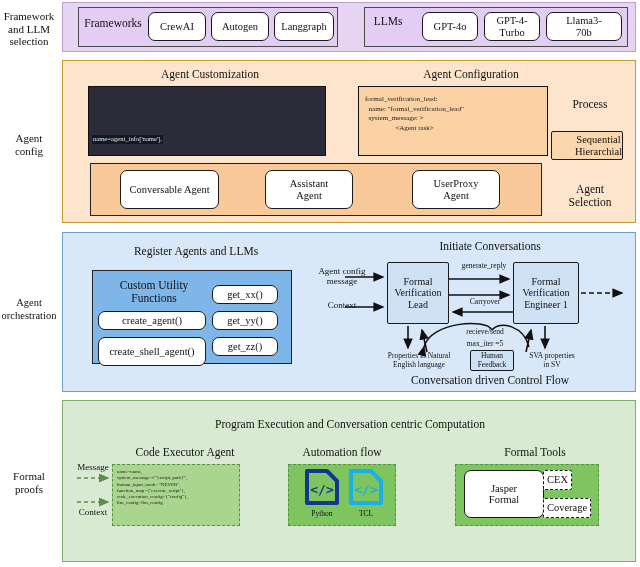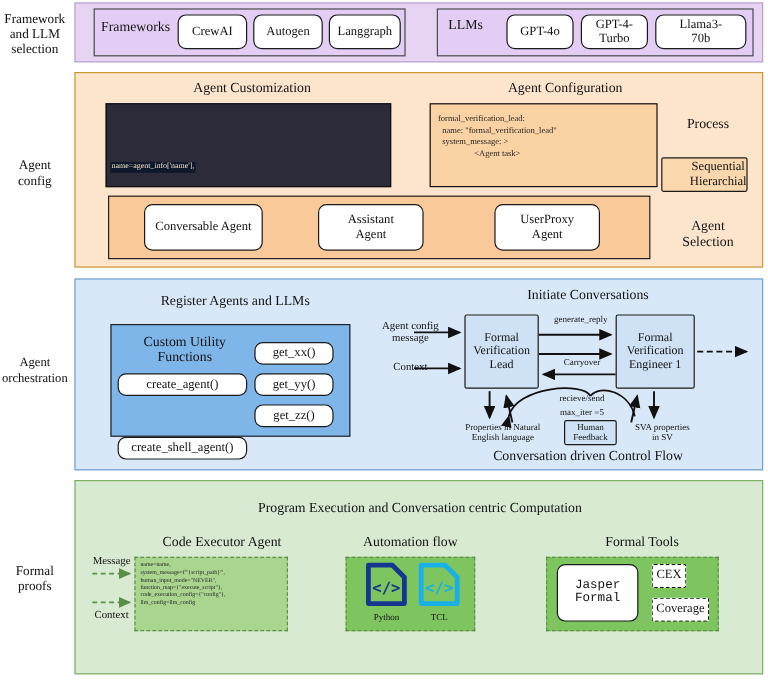--- a/index.html
+++ b/index.html
@@ -122,21 +122,21 @@
 Agent</div>
 
 <div class="panel blue" style="left:62px;top:232px;width:574px;height:160px;"></div>
 
 <div class="cap" style="left:106px;top:245px;width:180px;">Register Agents and LLMs</div>
 
 <div class="group blue-in" style="left:92px;top:270px;width:200px;height:94px;"></div>
 <div class="cap" style="left:98px;top:279px;width:112px;white-space:pre;">Custom Utility
 Functions</div>
 <div class="chip" style="left:98px;top:311px;width:108px;height:19px;">create_agent()</div>
-<div class="chip" style="left:98px;top:337px;width:108px;height:19px;margin-top:27px;">create_shell_agent()</div>
+<div class="chip" style="left:98px;top:337px;width:108px;height:29px;">create_shell_agent()</div>
 <div class="chip" style="left:212px;top:285px;width:66px;height:19px;">get_xx()</div>
 <div class="chip" style="left:212px;top:311px;width:66px;height:19px;">get_yy()</div>
 <div class="chip" style="left:212px;top:337px;width:66px;height:19px;">get_zz()</div>
 
 <div class="cap" style="left:405px;top:240px;width:170px;">Initiate Conversations</div>
 
 <div class="cap sm" style="left:306px;top:266px;width:72px;white-space:pre;">Agent config
 message</div>
 <div class="cap sm" style="left:306px;top:300px;width:72px;">Context</div>
 
@@ -187,21 +187,21 @@
 <div class="abs" style="left:344px;top:468px;width:44px;height:54px;text-align:center;">
   <svg width="36" height="38" viewBox="0 0 36 38">
     <path d="M3 3 H23 L33 13 V35 H3 Z" fill="none" stroke="#19b0e8" stroke-width="4" stroke-linejoin="round"></path>
     <text x="18" y="26" font-family="DejaVu Sans Mono, monospace" font-size="13" font-weight="bold" fill="#19b0e8" text-anchor="middle">&lt;/&gt;</text>
   </svg>
   <div class="cap xs" style="position:static;">TCL</div>
 </div>
 
 <div class="cap" style="left:480px;top:446px;width:110px;">Formal Tools</div>
 <div class="group green-in" style="left:455px;top:464px;width:144px;height:62px;"></div>
-<div class="chip" style="left:464px;top:470px;width:68px;height:48px;white-space:pre;font-family:Liberation Mono, monospace;">Jasper
+<div class="chip" style="left:464px;top:470px;width:80px;height:48px;white-space:pre;">Jasper
 Formal</div>
 <div class="chip dashed" style="left:543px;top:470px;width:29px;height:20px;">CEX</div>
 <div class="chip dashed" style="left:543px;top:498px;width:48px;height:20px;">Coverage</div>
 
 <svg class="ov">
   <defs>
     <marker id="ah" markerWidth="7" markerHeight="7" refX="6" refY="3" orient="auto" markerUnits="strokeWidth">
       <path d="M0,0 L7,3 L0,6 z" fill="#111"></path>
     </marker>
     <marker id="ahg" markerWidth="7" markerHeight="7" refX="6" refY="3" orient="auto" markerUnits="strokeWidth">

